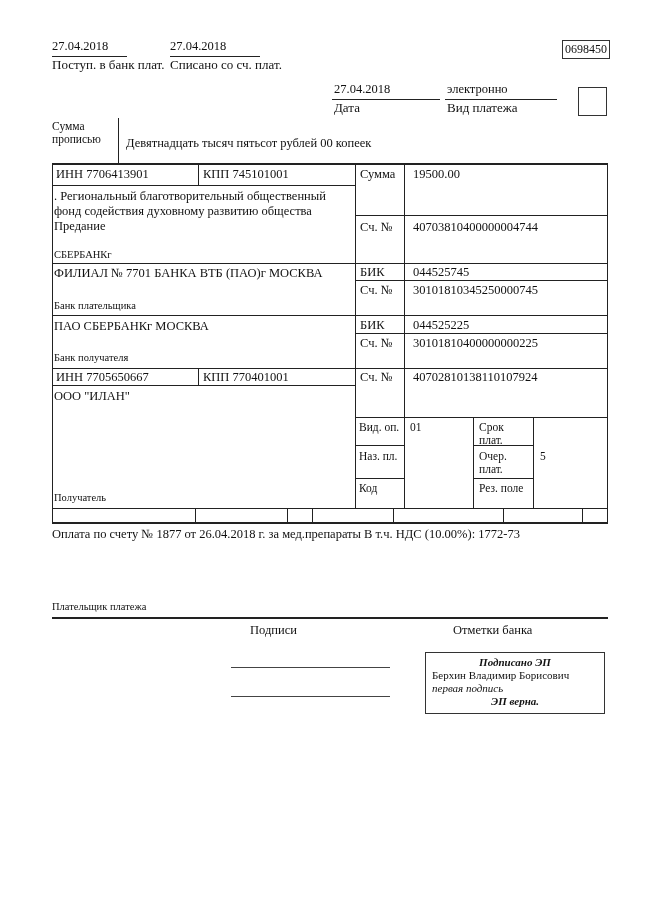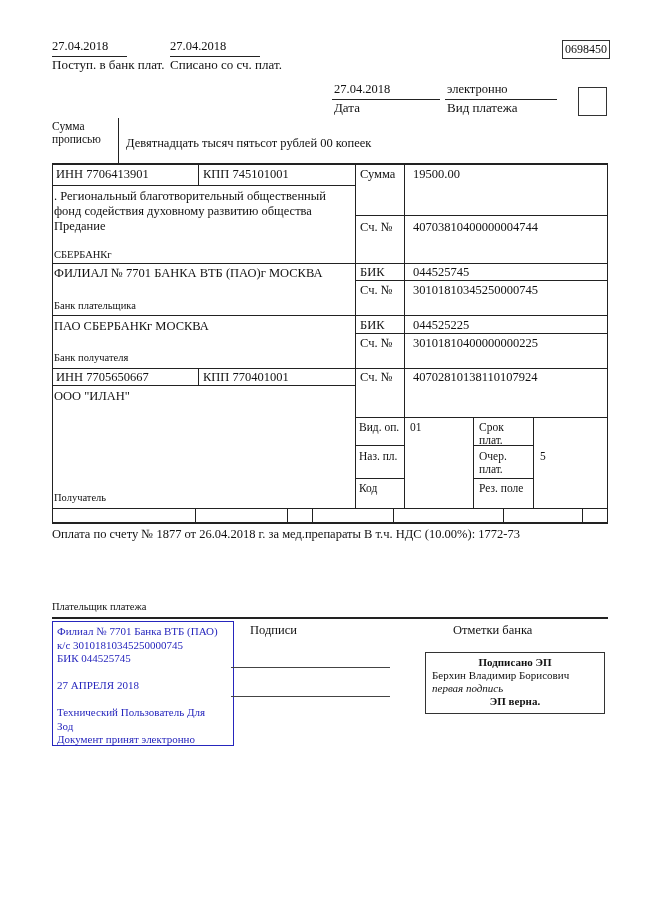--- a/index.html
+++ b/index.html
@@ -15,21 +15,21 @@
   .t12{font-size:12.5px;line-height:15px;white-space:nowrap;}
   .t11{font-size:11.5px;line-height:13px;}
   .t10{font-size:10.5px;line-height:12px;white-space:nowrap;}
   .t9{font-size:13px;line-height:10px;white-space:nowrap;}
   .title{font-family:"Liberation Sans", sans-serif;font-weight:bold;font-size:14px;white-space:nowrap;}
   .box{position:absolute;border:1.5px solid #333;background:#fff;}
   .codebox{display:flex;align-items:center;justify-content:center;font-size:12px;}
   .bluebox{position:absolute;border:1px solid #2626bd;color:#2626bd;font-size:11px;line-height:13.5px;padding:3px 4px;}
   .bluebox div{height:13.5px;white-space:nowrap;overflow:hidden;}
   .stampbox{position:absolute;border:1.5px solid #333;font-size:11px;line-height:13px;padding:3px 6px;}
-  .bold{font-weight:bold;}
+  .bold{font-weight:bold;font-style:italic;}
   .ital{font-style:italic;}
   .ctr{text-align:center;}
   .wrap{white-space:normal;}
 </style>
 </head>
 <body>
 
 <div class="page">
 
   <div class="abs t12" style="left:52px;top:39px;">27.04.2018</div>
@@ -131,31 +131,20 @@
   <div class="abs t11" style="left:359px;top:450px;">Наз. пл.</div>
   <div class="abs t11 wrap" style="left:479px;top:450px;width:42px;">Очер. плат.</div>
   <div class="abs t11" style="left:540px;top:450px;">5</div>
   <div class="abs t11" style="left:359px;top:482px;">Код</div>
   <div class="abs t11" style="left:479px;top:482px;">Рез. поле</div>
 
   <div class="abs t12" style="left:52px;top:527px;">Оплата по счету № 1877 от 26.04.2018 г. за мед.препараты В т.ч. НДС (10.00%): 1772-73</div>
   <div class="abs t10" style="left:52px;top:601px;">Плательщик платежа</div>
   <div class="hl med" style="left:52px;top:617px;width:556px;"></div>
 
-  <div class="bluebox" style="left:52px;top:621px;width:172px;height:117px;">
-    <div>Филиал № 7701 Банка ВТБ (ПАО)</div>
-    <div>к/с 30101810345250000745</div>
-    <div>БИК 044525745</div>
-    <div></div>
-    <div>27 АПРЕЛЯ 2018</div>
-    <div></div>
-    <div>Технический Пользователь Для</div>
-    <div>Зод</div>
-    <div>Документ принят электронно</div>
-  </div>
 
   <div class="abs t12" style="left:250px;top:623px;">Подписи</div>
   <div class="hl" style="left:231px;top:667px;width:159px;background:#444;"></div>
   <div class="hl" style="left:231px;top:696px;width:159px;background:#444;"></div>
 
   <div class="abs t12" style="left:453px;top:623px;">Отметки банка</div>
   <div class="stampbox" style="left:425px;top:652px;width:166px;height:54px;">
     <div class="bold ctr">Подписано ЭП</div>
     <div>Берхин Владимир Борисович</div>
     <div class="ital">первая подпись</div>

